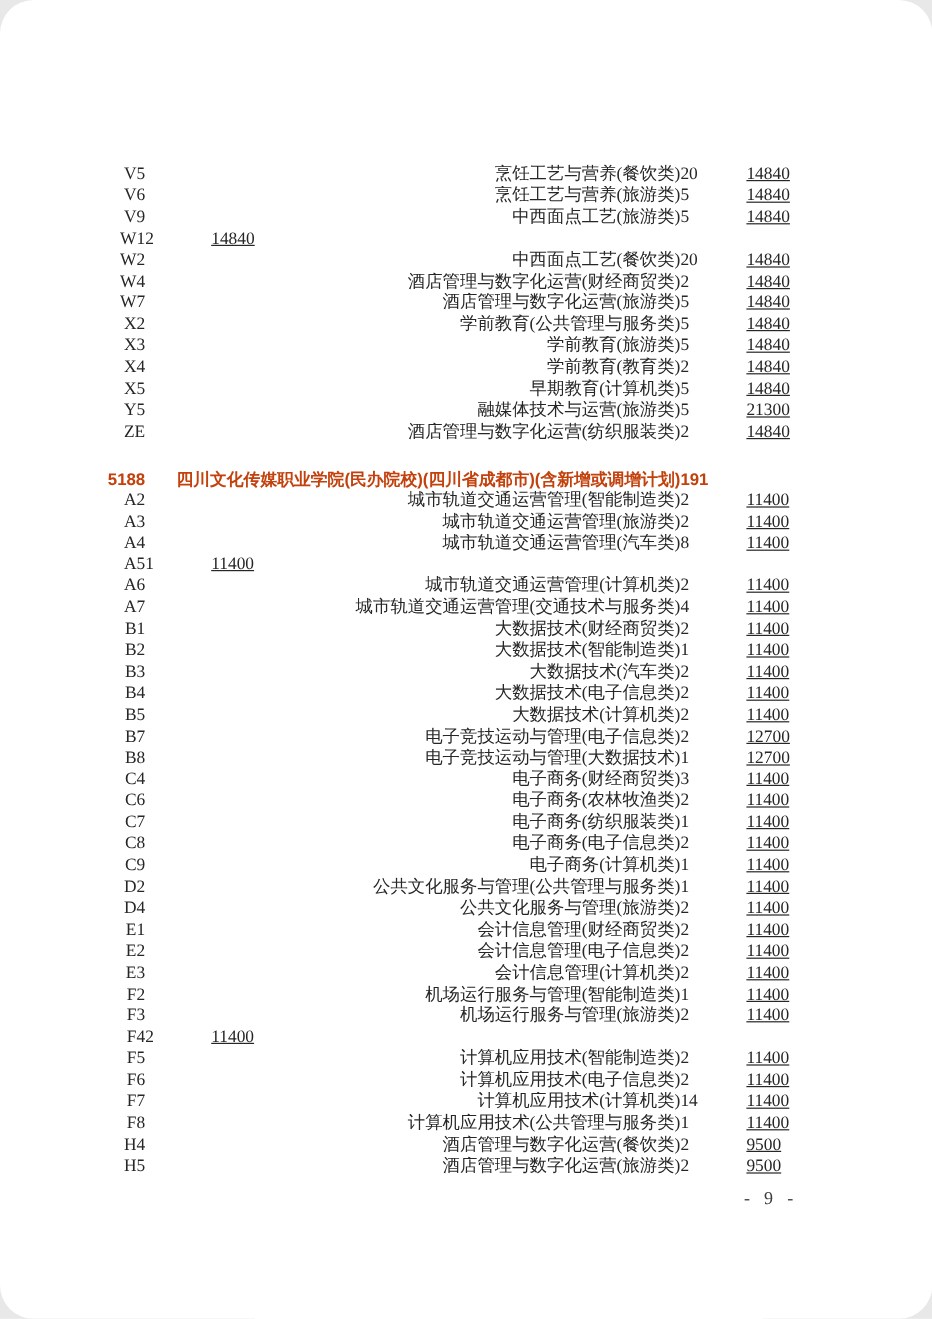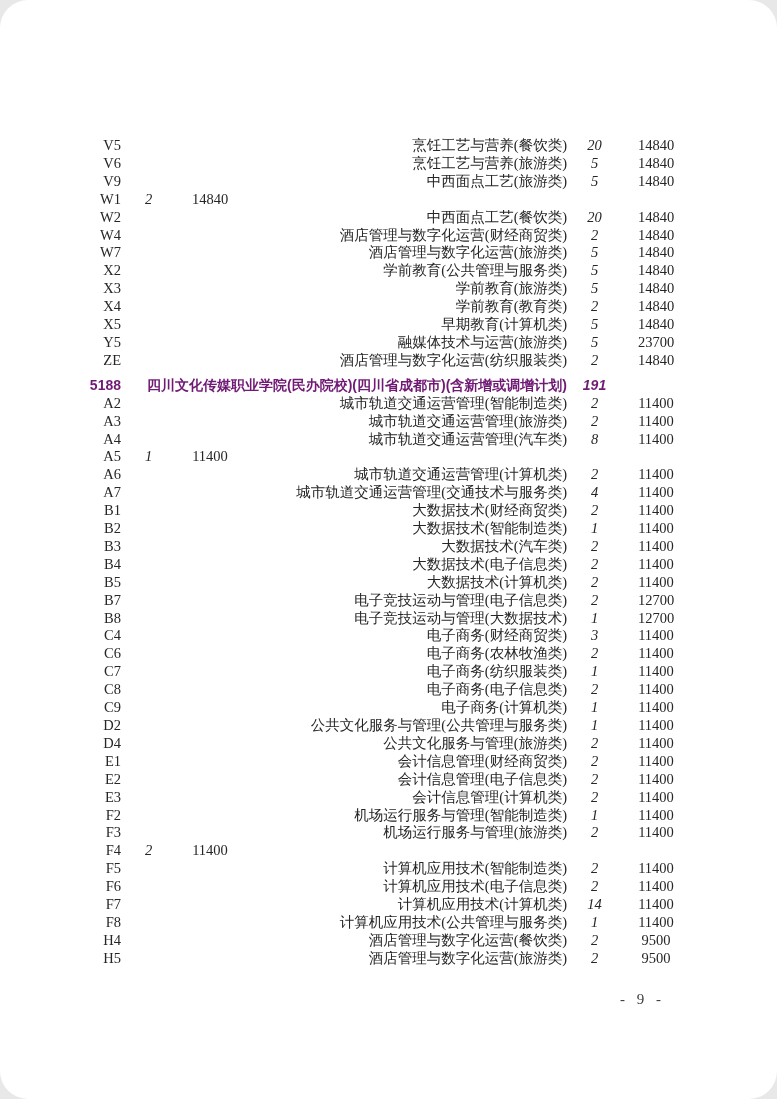--- a/index.html
+++ b/index.html
@@ -23,28 +23,28 @@
   }
   .data-row {
     display: flex;
     align-items: baseline;
     line-height: 17.9px;
     font-size: 14.5px;
     white-space: nowrap;
   }
   .col-code  { width: 121px; text-align: right; flex: none; }
   .col-name  { flex: 1 1 auto; padding-left: 9px; overflow: hidden; text-align: right; }
-  .col-quota { width: 55px; text-align: center; flex: none; font-style: italic; }
-  .col-fee   { width: 68px; text-align: center; flex: none; }
+  .col-quota { width: 55px; text-align: left; flex: none; }
+  .col-fee   { width: 68px; text-align: left; flex: none; text-decoration: underline; }
   .school-row {
     font-family: "Liberation Sans", "DejaVu Sans", sans-serif;
     font-weight: 700;
     font-size: 14px;
-    color: #701a75;
-    margin-top: 7px;
+    color: #c2410c;
+    margin-top: 21px;
   }
   .page-number {
     position: absolute;
     top: 991px;
     left: 620px;
     font-size: 15px;
     letter-spacing: 4px;
     color: #3c3c3c;
   }
 </style>
@@ -115,21 +115,21 @@
       <div class="data-row">
     <span class="col-code">X5</span>
     <span class="col-name">早期教育(计算机类)</span>
     <span class="col-quota">5</span>
     <span class="col-fee">14840</span>
   </div>
       <div class="data-row">
     <span class="col-code">Y5</span>
     <span class="col-name">融媒体技术与运营(旅游类)</span>
     <span class="col-quota">5</span>
-    <span class="col-fee">23700</span>
+    <span class="col-fee">21300</span>
   </div>
       <div class="data-row">
     <span class="col-code">ZE</span>
     <span class="col-name">酒店管理与数字化运营(纺织服装类)</span>
     <span class="col-quota">2</span>
     <span class="col-fee">14840</span>
   </div>
       <div class="data-row school-row">
     <span class="col-code">5188</span>
     <span class="col-name">四川文化传媒职业学院(民办院校)(四川省成都市)(含新增或调增计划)</span>

